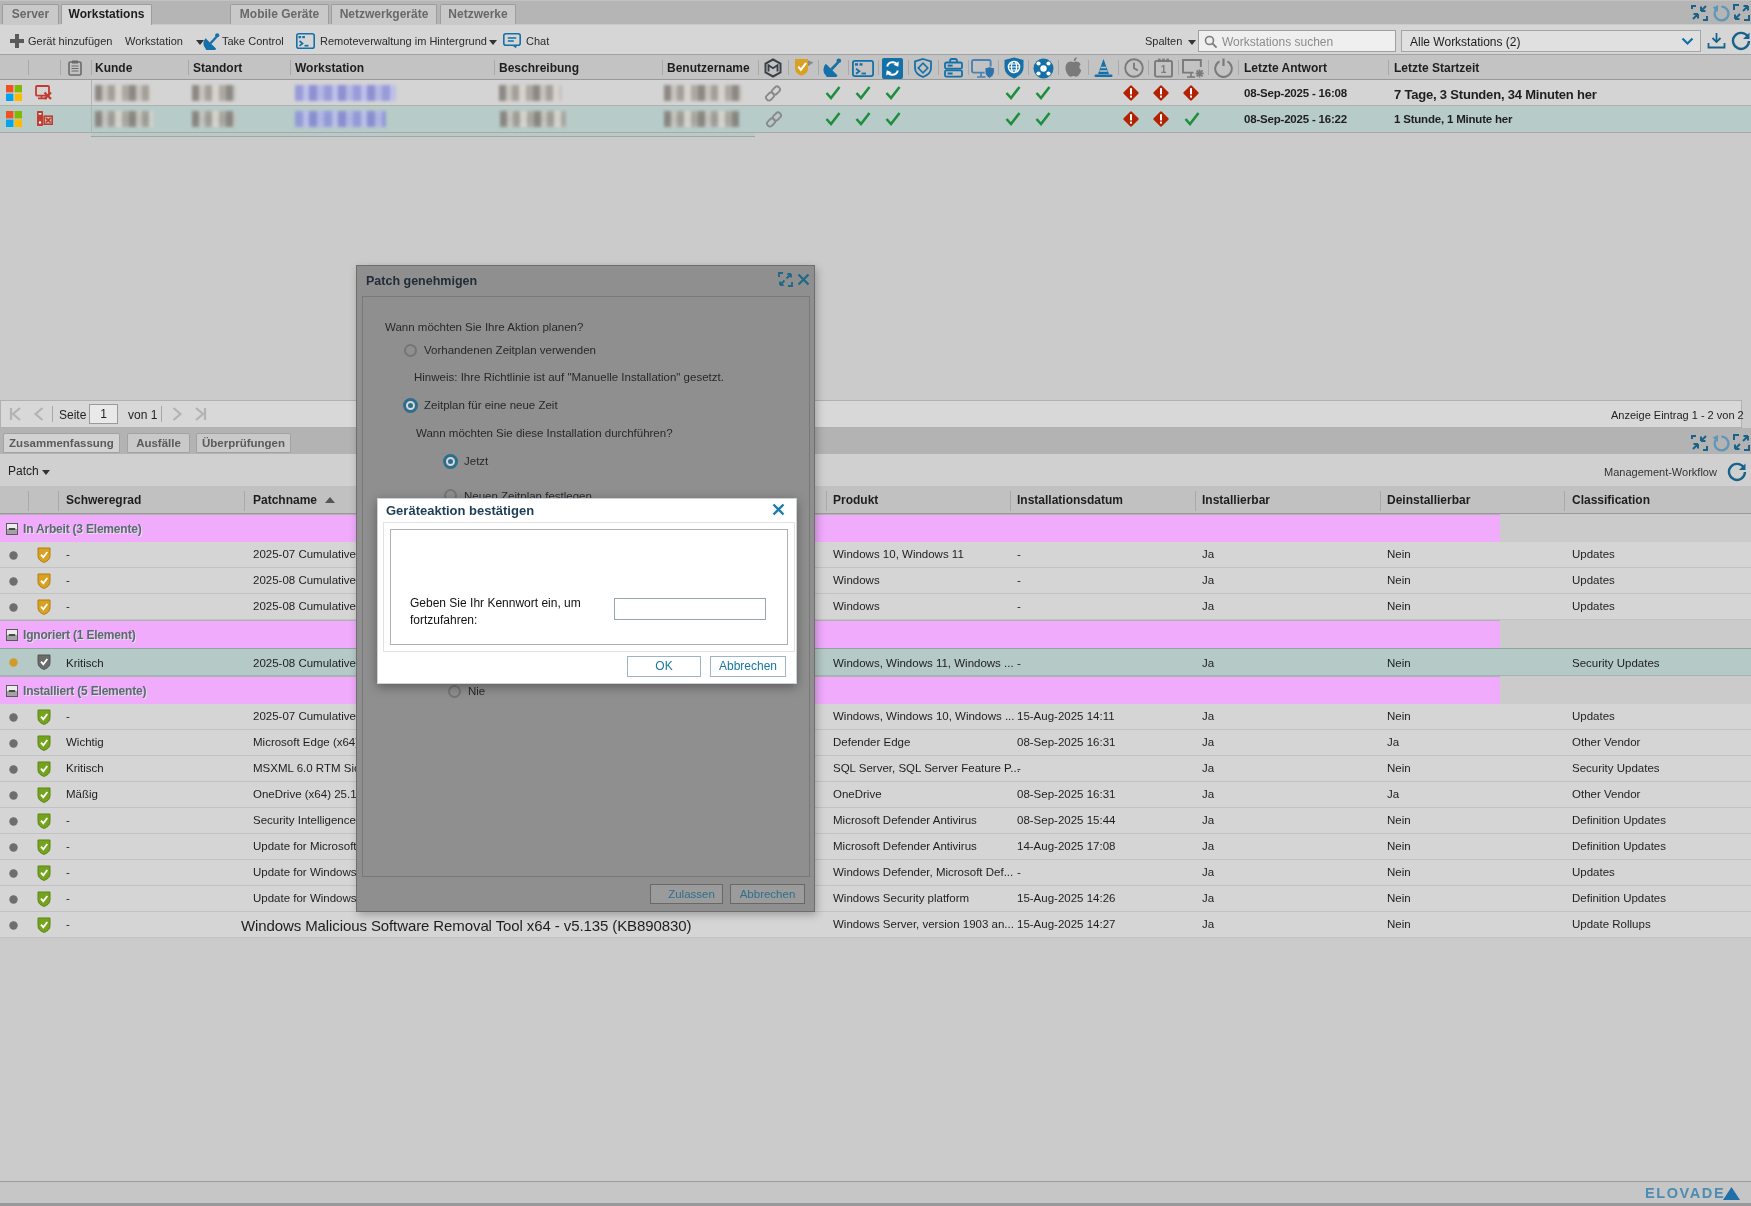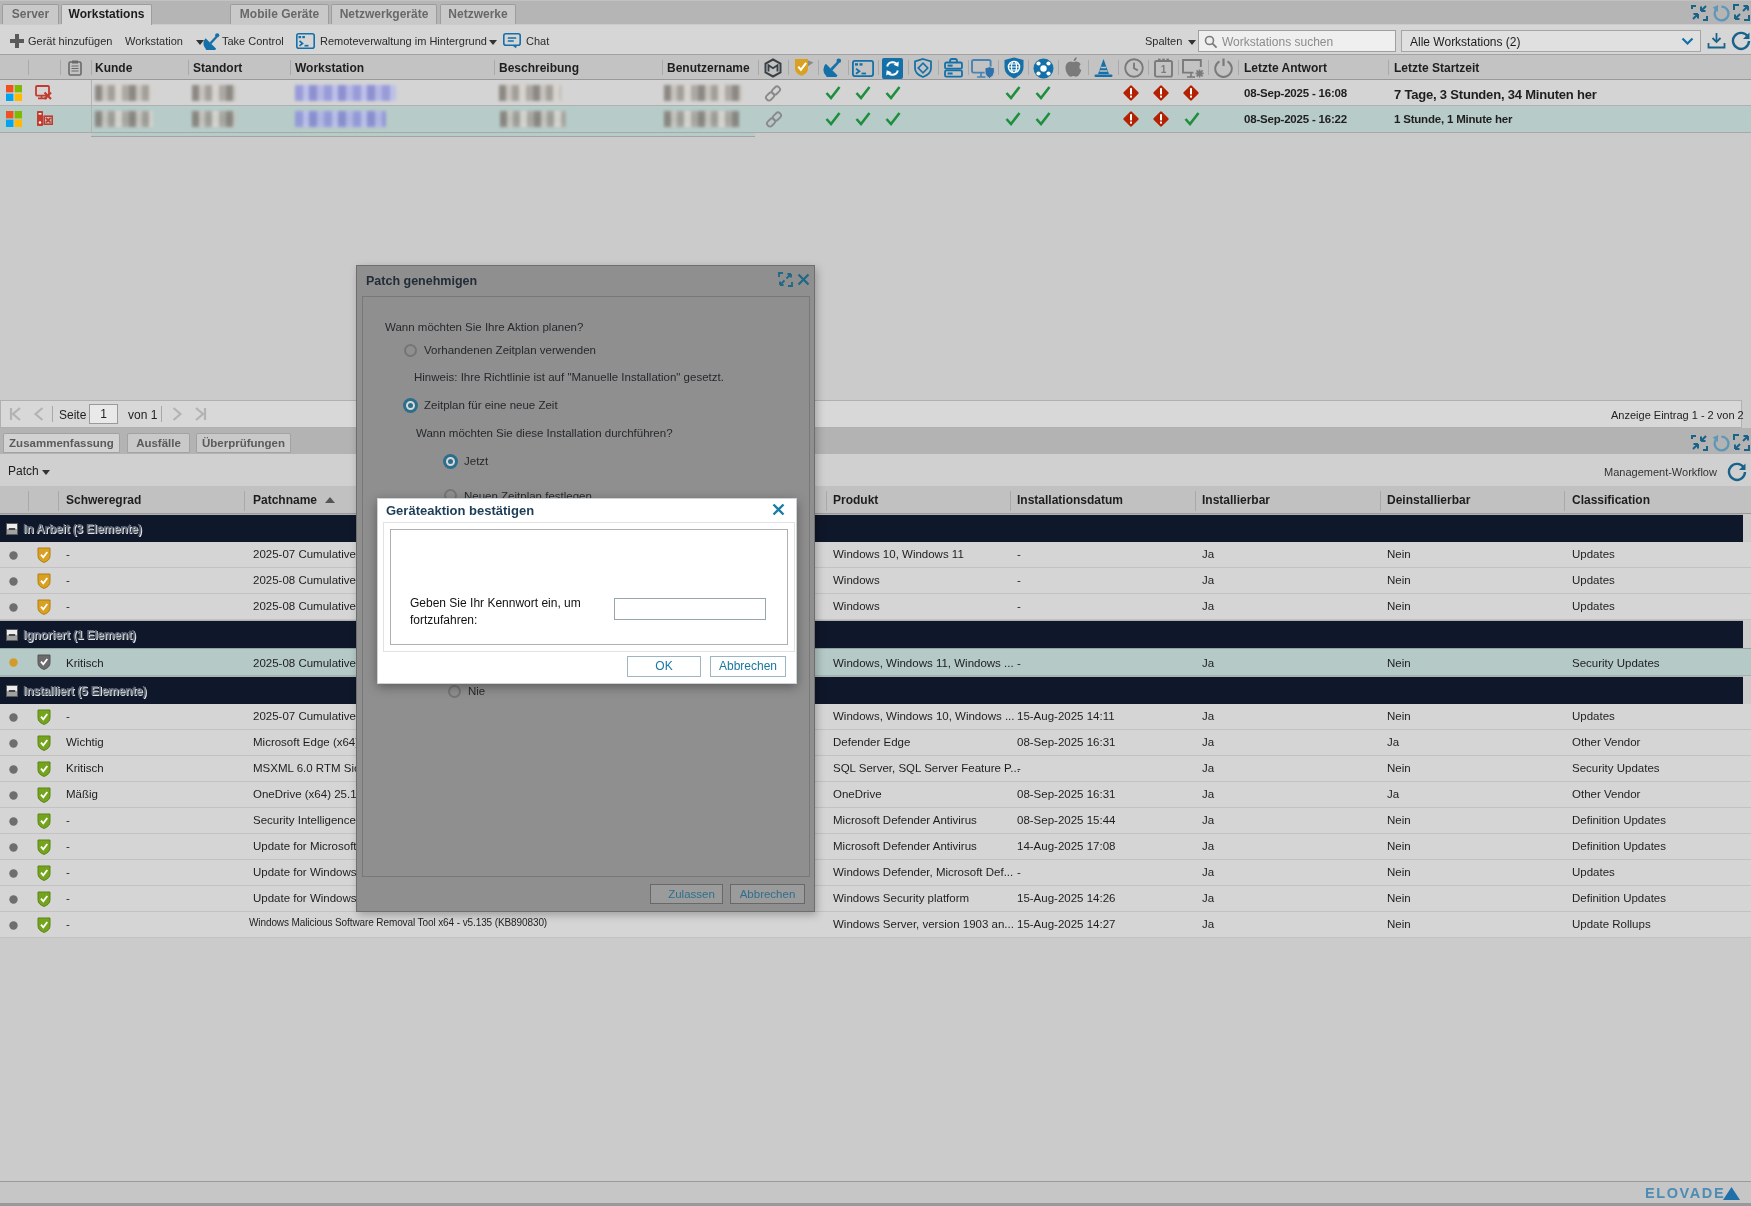--- a/index.html
+++ b/index.html
@@ -7,21 +7,21 @@
 body { font-family:"Liberation Sans", sans-serif; font-size:12px; color:#1e1e1e; background:#cbcbcb; }
 #page { position:relative; width:1751px; height:1206px; overflow:hidden; }
 .abs { position:absolute; }
 .b { font-weight:bold; }
 .tab { position:absolute; top:4px; height:20px; background:#c9c9c9; border:1px solid #9d9d9d; border-bottom:none; color:#686868; font-weight:bold; font-size:12px; text-align:center; line-height:19px; border-radius:2px 2px 0 0; }
 .ltab { position:absolute; top:433px; height:20px; background:#c9c9c9; border:1px solid #a2a2a2; color:#5a5a5a; font-weight:bold; font-size:11.5px; text-align:center; line-height:18px; border-radius:2px 2px 0 0; }
 .hsep { position:absolute; top:60px; width:1px; height:15px; background:#a9a9a9; }
 .psep { position:absolute; top:491px; width:1px; height:20px; background:#a9a9a9; }
 .blur1 { position:absolute; height:16px; filter:blur(1.8px); opacity:.92; background:repeating-linear-gradient(90deg,rgba(120,115,109,.8) 0 7px,rgba(198,194,188,.8) 7px 13px,rgba(150,146,140,.8) 13px 20px,rgba(218,214,208,.85) 20px 27px,rgba(162,158,152,.8) 27px 34px),linear-gradient(180deg,rgba(205,201,195,.95) 0 3px,rgba(145,141,135,.4) 5px 11px,rgba(208,204,198,.95) 13px 16px); }
 .blur2 { position:absolute; height:16px; filter:blur(1.7px); opacity:.9; background:repeating-linear-gradient(90deg,rgba(138,142,216,.85) 0 8px,rgba(186,189,236,.85) 8px 14px,rgba(124,128,206,.85) 14px 22px,rgba(174,177,230,.85) 22px 29px),linear-gradient(180deg,rgba(196,199,240,.9) 0 3px,rgba(130,134,212,.35) 5px 11px,rgba(200,203,242,.9) 13px 16px); }
-.grp { position:absolute; left:0; width:1743px; height:28px; background:#0f172a; border-top:1px solid #b2b2b2; }
+.grp { position:absolute; left:0; width:1500px; height:28px; background:#f0abfc; border-top:1px solid #b2b2b2; }
 .grp span { position:absolute; left:23px; top:7px; font-weight:bold; color:#5e6875; text-shadow:1px 1px 0 #e2e2e2; font-size:12px; letter-spacing:-0.2px; }
 .prow { position:absolute; left:0; width:1751px; height:26px; background:#d5d5d5; border-bottom:1px solid #c2c2c2; }
 .pc { position:absolute; font-size:11.5px; white-space:nowrap; }
 .radio { position:absolute; width:13px; height:13px; border-radius:50%; border:2px solid #757575; background:#8f8f8f; }
 .radsel { position:absolute; width:15px; height:15px; border-radius:50%; background:#2c6e8c; }
 .radsel:after { content:""; position:absolute; left:3px; top:3px; width:9px; height:9px; border-radius:50%; border:2px solid #d9d9d9; background:#2c6e8c; box-sizing:border-box; }
 .dbtn { position:absolute; top:884px; height:20px; background:#9b9b9b; border:1px solid #686868; color:#2f6f8d; text-align:center; line-height:18px; font-size:11.5px; }
 .mbtn { position:absolute; top:656px; height:21px; background:#fff; border:1px solid #9fb6c2; color:#1878a0; text-align:center; line-height:19px; font-size:12px; }
 </style>
 </head>
@@ -555,21 +555,21 @@
     <div class="pc" style="left:1387px;top:866px">Nein</div>
     <div class="pc" style="left:1572px;top:866px">Updates</div>
 <div class="pc" style="left:66px;top:892px">-</div>
     <div class="pc" style="left:253px;top:892px">Update for Windows S</div>
     <div class="pc" style="left:833px;top:892px">Windows Security platform</div>
     <div class="pc" style="left:1017px;top:892px">15-Aug-2025 14:26</div>
     <div class="pc" style="left:1202px;top:892px">Ja</div>
     <div class="pc" style="left:1387px;top:892px">Nein</div>
     <div class="pc" style="left:1572px;top:892px">Definition Updates</div>
 <div class="pc" style="left:66px;top:918px">-</div>
-    <div class="pc" style="left:249px;top:917px;font-size:10px;letter-spacing:-0.1px;">Windows Malicious Software Removal Tool x64 - v5.135 (KB890830)</div>
+    <div class="pc" style="left:241px;top:917px;font-size:15px;letter-spacing:-0.1px;">Windows Malicious Software Removal Tool x64 - v5.135 (KB890830)</div>
     <div class="pc" style="left:833px;top:918px">Windows Server, version 1903 an...</div>
     <div class="pc" style="left:1017px;top:918px">15-Aug-2025 14:27</div>
     <div class="pc" style="left:1202px;top:918px">Ja</div>
     <div class="pc" style="left:1387px;top:918px">Nein</div>
     <div class="pc" style="left:1572px;top:918px">Update Rollups</div>
 <svg class="abs" style="left:9px;top:551px" width="9" height="9" viewBox="0 0 9 9">
       <circle cx="4.5" cy="4.5" r="4.2" fill="#6e6e6e"></circle>
     </svg>
 <svg class="abs" style="left:37px;top:547px" width="14" height="17" viewBox="0 0 14 17">
       <path d="M1 1 H13 V8.6 Q13 13.6 7 15.4 Q1 13.6 1 8.6 Z" fill="#d9a021" stroke="#b07f12" stroke-width="1"></path>

